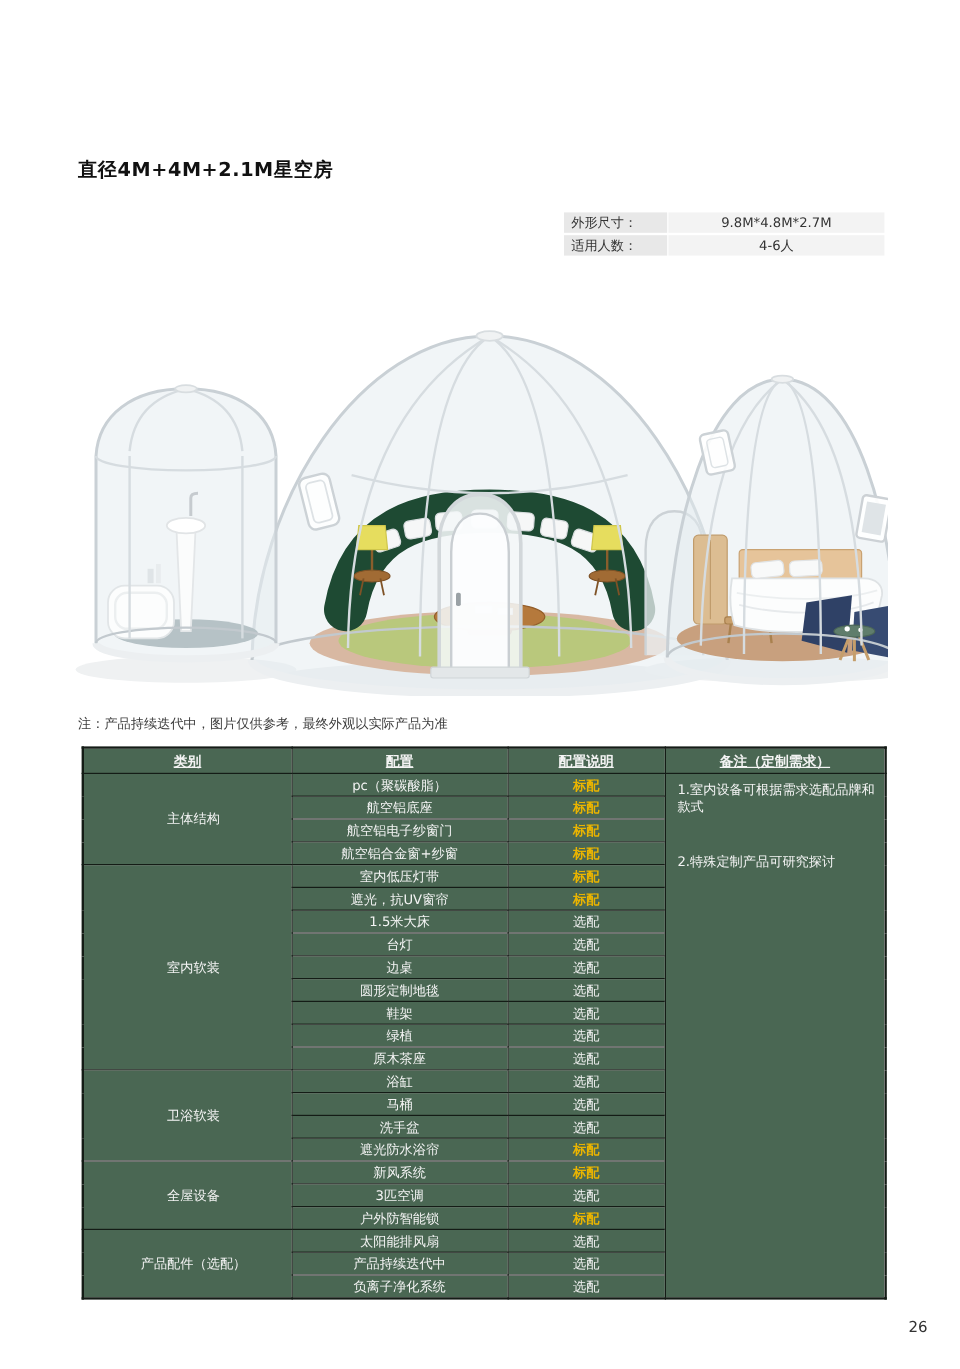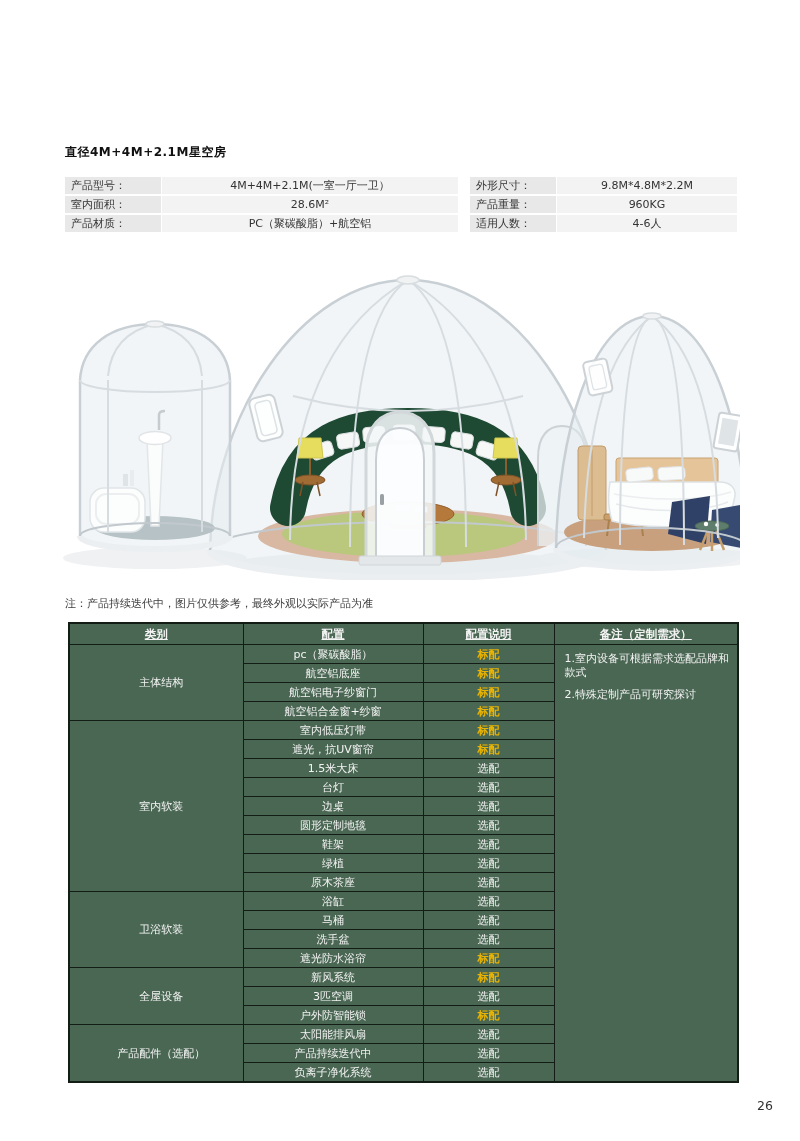--- a/index.html
+++ b/index.html
@@ -1,20 +1,20 @@
 <!DOCTYPE html>
 <html><head>
 <meta charset="utf-8">
 <style>
   html,body{margin:0;padding:0;background:#ffffff;}
   .page{position:relative;width:800px;height:1141px;background:#ffffff;overflow:hidden;
         font-family:"DejaVu Sans","Liberation Sans",sans-serif;color:#222;}
 
   
-  .title{position:absolute;left:65px;top:144px;font-size:12px;font-weight:bold;color:#111;letter-spacing:.5px;}
+  .title{position:absolute;left:65px;top:132px;font-size:16px;font-weight:bold;color:#111;letter-spacing:.5px;}
 
   
   .specs{position:absolute;left:65px;top:177px;width:672px;height:56px;}
   .spec-col{position:absolute;top:0;}
   .spec-col-left{left:0;width:393px;}
   .spec-col-right{left:405px;width:267px;}
   .spec-row{display:flex;height:17px;margin-bottom:2px;font-size:11px;line-height:17px;}
   .spec-label{background:#e8e8e8;color:#333;padding-left:6px;box-sizing:border-box;margin-right:1px;}
   .spec-col-left .spec-label{width:96px;}
   .spec-col-right .spec-label{width:86px;}
@@ -30,55 +30,37 @@
   .cfg{position:absolute;left:68px;top:622px;}
   table.cfg-t{border-collapse:collapse;table-layout:fixed;width:669px;border:2px solid #141c16;}
   .cfg-t th,.cfg-t td{border:1px solid #141c16;background:#4a6753;color:#f4f4f4;
        font-size:11px;padding:0;text-align:center;overflow:hidden;}
   .cfg-t th{height:20px;font-size:11.5px;font-weight:bold;text-decoration:underline;}
   .cfg-t td{height:18px;line-height:13px;}
   .cfg-t td.cat{font-size:11px;padding-left:10px;}
   .cfg-t td.std{color:#eab400;font-weight:bold;}
   .cfg-t td.opt{color:#f4f4f4;}
   .cfg-t td.remark{vertical-align:top;text-align:left;padding:7px 8px 0 10px;line-height:14px;}
-  .cfg-t td.remark .r2{margin-top:8px;}
+  .cfg-t td.remark .r2{margin-top:32px;}
 
   
   .pageno{position:absolute;left:757px;top:1098px;font-size:12.5px;color:#333;}
 </style>
 </head>
 <body>
 
 <div class="page">
 
   <div class="title">直径4M+4M+2.1M星空房</div>
 
   <div class="specs">
-    <div class="spec-col spec-col-left">
-        <div class="spec-row">
-          <span class="spec-label">产品型号：</span>
-          <span class="spec-value">4M+4M+2.1M(一室一厅一卫）</span>
-        </div>
-        <div class="spec-row">
-          <span class="spec-label">室内面积：</span>
-          <span class="spec-value">28.6M²</span>
-        </div>
-        <div class="spec-row">
-          <span class="spec-label">产品材质：</span>
-          <span class="spec-value">PC（聚碳酸脂）+航空铝</span>
-        </div>
-      </div>
     <div class="spec-col spec-col-right">
         <div class="spec-row">
           <span class="spec-label">外形尺寸：</span>
-          <span class="spec-value">9.8M*4.8M*2.2M</span>
-        </div>
-        <div class="spec-row">
-          <span class="spec-label">产品重量：</span>
-          <span class="spec-value">960KG</span>
+          <span class="spec-value">9.8M*4.8M*2.7M</span>
         </div>
         <div class="spec-row">
           <span class="spec-label">适用人数：</span>
           <span class="spec-value">4-6人</span>
         </div>
       </div>
   </div>
 
   <div class="hero">
     <svg width="680" height="312" viewBox="0 0 680 312" xmlns="http://www.w3.org/2000/svg">

